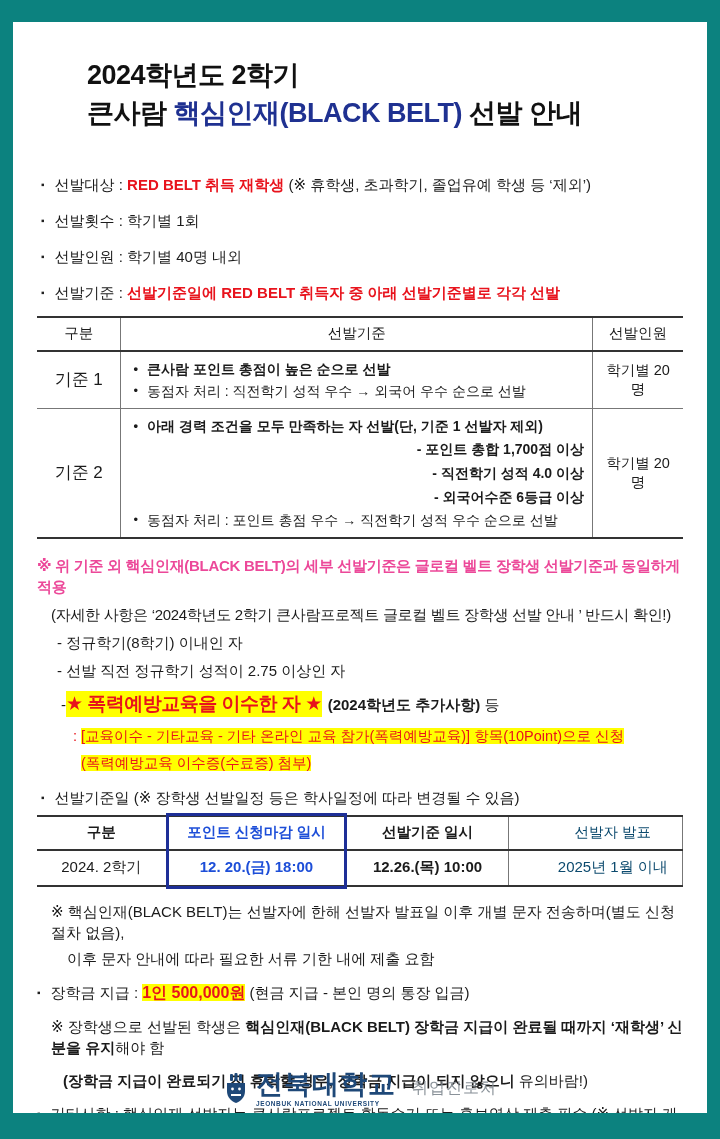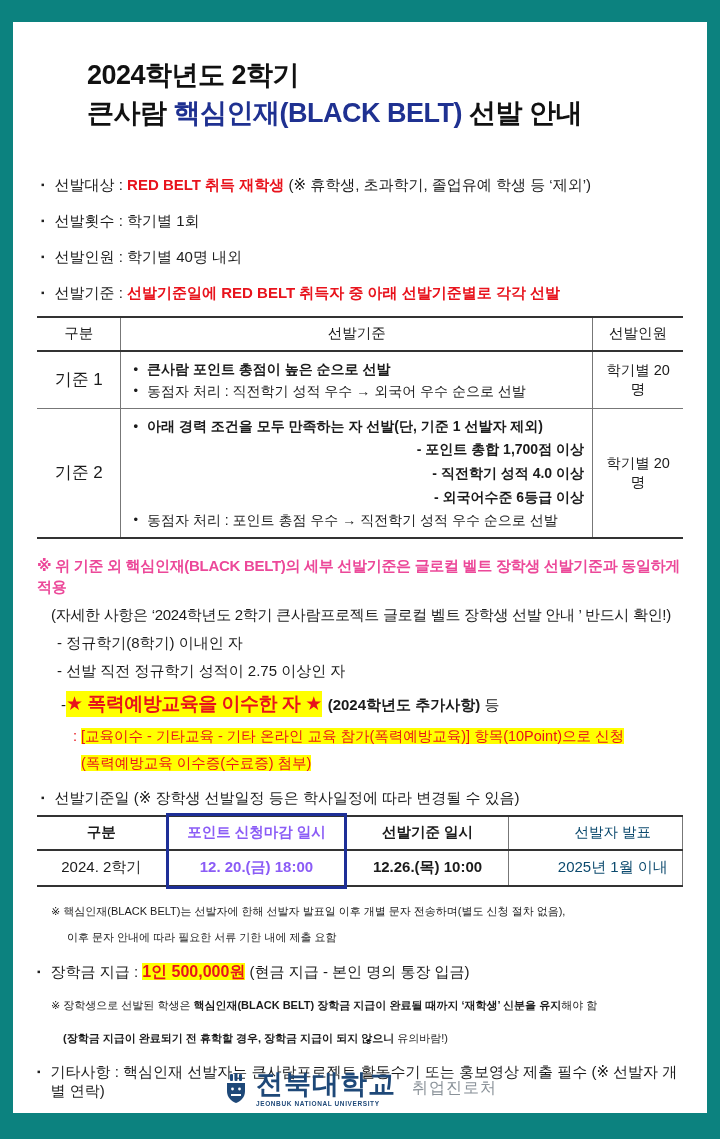--- a/index.html
+++ b/index.html
@@ -62,28 +62,28 @@
   .sched-bullet{margin-top:15px;}
   .t2wrap{position:relative;margin-top:8px;}
   .t2{font-size:15px;}
   .t2 th{
     border-top:2.5px solid #333;border-bottom:2px solid #333;
     height:30px;font-weight:700;font-size:14.5px;
   }
   .t2 td{height:32px;text-align:center;border-bottom:2.5px solid #333;}
   .t2 .vline{border-left:1px solid #777;border-right:1px solid #777;}
   .t2 .red-col{color:#0c4a6e;font-weight:400;padding-left:36px;}
-  .t2 .navy-col{color:#8b5cf6;font-weight:700;}
+  .t2 .navy-col{color:#1d4ed8;font-weight:700;}
   .t2 td.bold{font-weight:700;}
   .navy-box{
     position:absolute;top:-2px;bottom:-2px;left:20%;width:28%;
     border:3.5px solid #1e2f97;pointer-events:none;box-sizing:border-box;
   }
   
-  .bn{font-size:11px;line-height:21px;}
+  .bn{font-size:15px;line-height:21px;}
   .bn.indent{margin-left:14px;}
   .mt12{margin-top:12px;}.mt14{margin-top:14px;}
   .bold{font-weight:700;}
   .b-item.tight{margin-bottom:0;}
   
   .footer{
     position:absolute;left:0;right:0;bottom:6px;
     display:flex;align-items:center;justify-content:center;gap:10px;
   }
   .logo-block{display:flex;align-items:center;gap:7px;}

